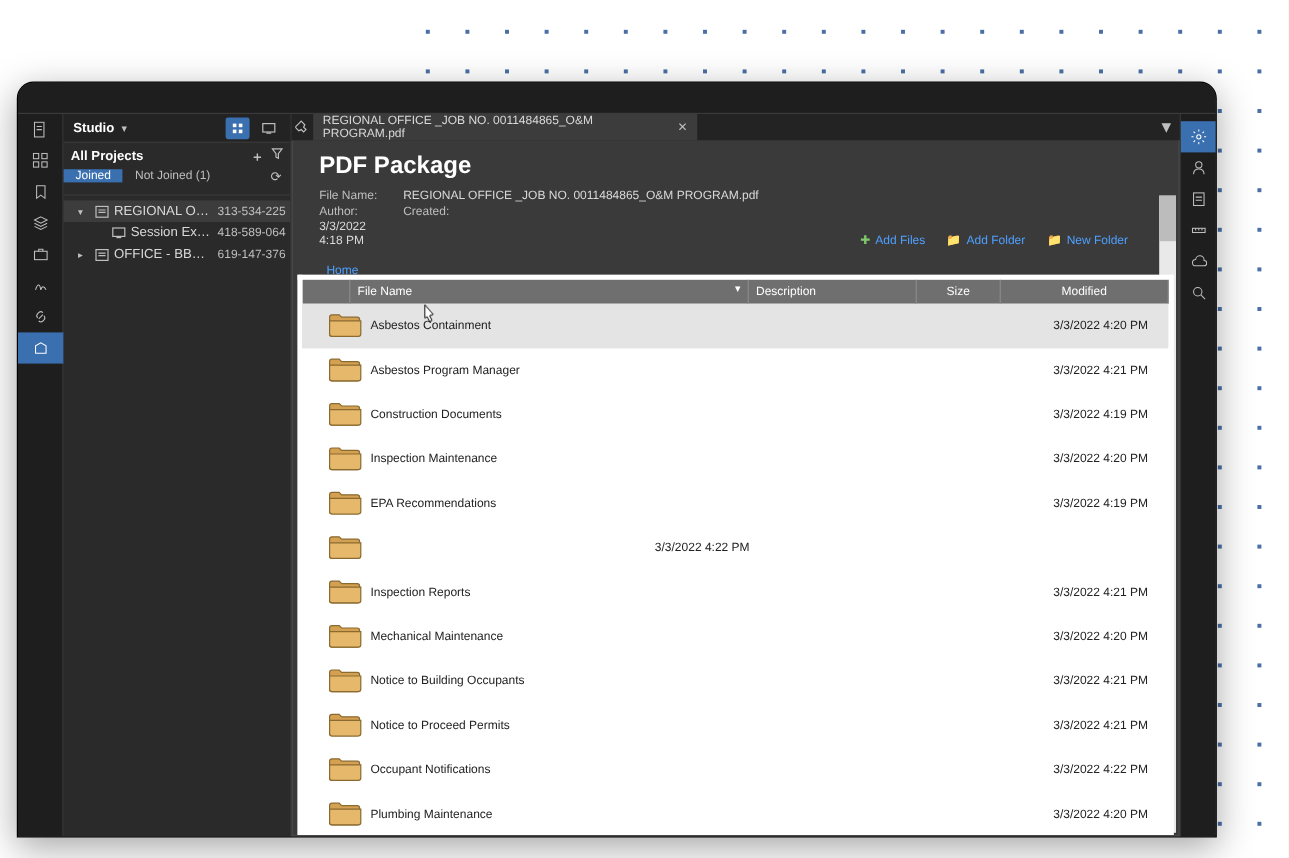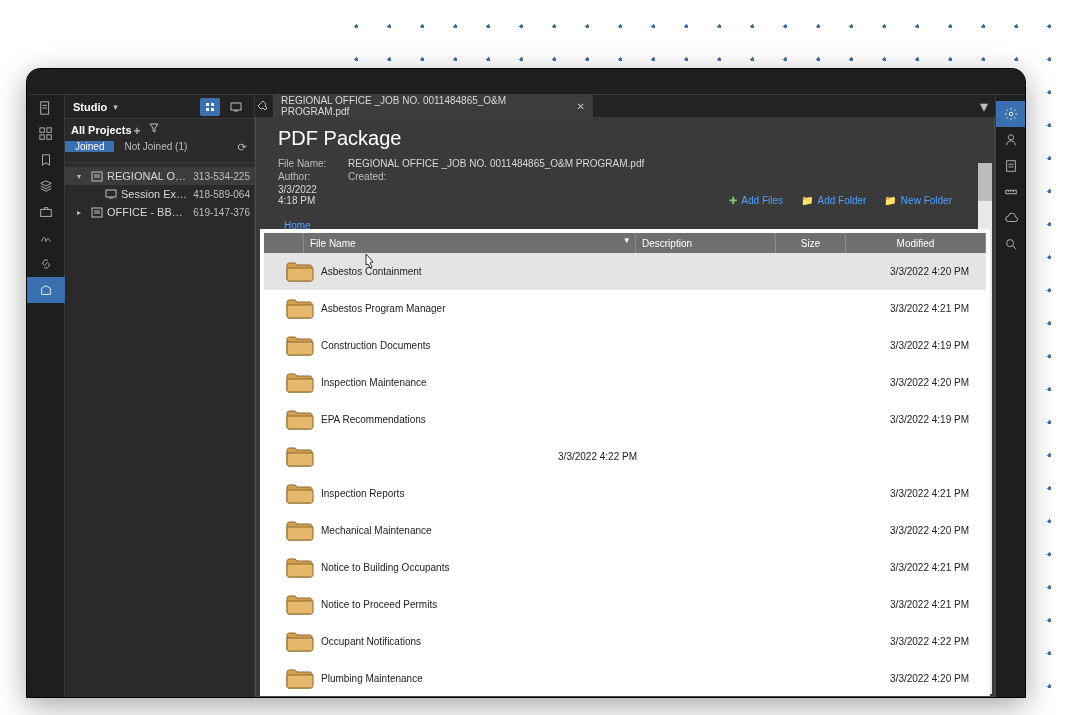--- a/index.html
+++ b/index.html
@@ -3,21 +3,21 @@
 <meta charset="utf-8">
 <style>
 *{box-sizing:border-box;margin:0;padding:0;font-family:Arial,Helvetica,sans-serif}
 html,body{background:#fff}
 .canvas{width:1074px;height:715px;position:relative}
 
 
 .dots{position:absolute;top:0;left:340px;right:0;bottom:0;background-image:radial-gradient(circle,#4a6fa5 2px,transparent 2px);background-size:33px 33px;background-position:0 10px}
 
 
-.window{position:absolute;top:68px;left:26px;width:1000px;height:630px;background:#404040;border-radius:14px 14px 0 0;overflow:hidden;box-shadow:0 8px 30px rgba(0,0,0,.35);border:1px solid #000}
+.window{position:absolute;top:68px;left:14px;width:1000px;height:630px;background:#404040;border-radius:14px 14px 0 0;overflow:hidden;box-shadow:0 8px 30px rgba(0,0,0,.35);border:1px solid #000}
 
 
 .leftrail{position:absolute;top:26px;left:0;width:38px;height:calc(100% - 26px);background:#1f1e1f;border-right:1px solid #3a3a3a}
 .rightrail{position:absolute;top:26px;right:0;width:30px;height:calc(100% - 26px);background:#1f1e1f;border-left:1px solid #3a3a3a;padding-top:6px}
 .rail-icon{width:38px;height:26px;display:flex;align-items:center;justify-content:center;color:#bfbfbf}
 .rail-icon.active{background:#3a6fb0;color:#fff}
 .rightrail .rail-icon{width:30px;height:26px}
 .rightrail .rail-icon.top{background:#3a6fb0;color:#fff}
 
 
@@ -26,21 +26,21 @@
 
 .mid{position:absolute;top:26px;left:38px;right:30px;bottom:0;display:flex}
 
 
 .panel{width:190px;flex:0 0 190px;background:#2b2a2b;border-right:1px solid #3a3a3a;color:#d9d9d9;font-size:11px;display:flex;flex-direction:column}
 .panel-head{height:24px;background:#242323;display:flex;align-items:center;padding:0 8px;gap:6px;border-bottom:1px solid #3a3a3a}
 .panel-head .title{font-weight:bold;color:#fff;flex:0 0 auto}
 .panel-head .chev{color:#bfbfbf;font-size:9px}
 .mini-btn{width:20px;height:18px;display:flex;align-items:center;justify-content:center;background:#3a6fb0;color:#fff;font-size:10px;border-radius:2px}
 .mini-btn.ghost{background:transparent;color:#bfbfbf}
-.panel-sub{height:22px;display:flex;align-items:center;justify-content:flex-start;padding:0 6px;color:#fff;font-weight:bold}
+.panel-sub{height:22px;display:flex;align-items:center;justify-content:space-between;padding:0 6px;color:#fff;font-weight:bold}
 .panel-sub .icons{display:flex;gap:6px;color:#bfbfbf}
 .tabs{height:22px;display:flex;align-items:flex-start;border-bottom:1px solid #3a3a3a}
 .tab{padding:0 10px;display:flex;align-items:center;color:#bfbfbf;font-size:10px}
 .tab.active{background:#3a6fb0;color:#fff}
 .tabs .refresh{margin-left:auto;width:24px;display:flex;align-items:center;justify-content:center;color:#bfbfbf}
 .tree{padding:4px 0}
 .tree-row{display:flex;align-items:center;height:18px;padding:0 4px;gap:4px;color:#d9d9d9;white-space:nowrap}
 .tree-row.selected{background:#3d3c3d}
 .tree-row .sp{display:inline-block}
 .tree-row .label{flex:1;overflow:hidden;text-overflow:ellipsis}
@@ -49,21 +49,21 @@
 
 .doc{flex:1;display:flex;flex-direction:column;background:#2f2e2f;position:relative}
 .doc-tab{height:22px;background:#242323;display:flex;align-items:center}
 .doc-tab .spacer-left{width:18px;display:flex;align-items:center;justify-content:center;color:#bfbfbf}
 .doc-tab .tabchip{height:22px;background:#3d3c3d;display:flex;align-items:center;padding:0 8px;gap:8px;color:#d9d9d9;font-size:10px;max-width:320px}
 .doc-tab .tabchip .x{color:#bfbfbf;cursor:pointer}
 .doc-tab .tabdrop{margin-left:auto;width:22px;display:flex;align-items:center;justify-content:center;color:#bfbfbf}
 
 .content{flex:1;position:relative;background:#3b3a3b;border:1px solid #4a4a4a;border-top:none;overflow:hidden}
 .content-inner{position:absolute;inset:0;padding:10px 22px 0 18px;overflow:hidden}
-.pkg-title{color:#fff;font-size:20px;font-weight:normal;margin:0 0 8px 4px}
+.pkg-title{color:#fff;font-size:20px;font-weight:bold;margin:0 0 8px 4px}
 .meta{display:grid;grid-template-columns:60px 1fr auto;row-gap:2px;column-gap:10px;font-size:10px;color:#d9d9d9;margin-left:4px}
 .meta .k{color:#bfbfbf}
 .actions{grid-column:3;grid-row:1/span 3;display:flex;align-items:flex-end;gap:18px;padding-right:20px}
 .action{display:flex;align-items:center;gap:4px;color:#4ea0ff;font-size:10px;cursor:pointer}
 .action .ficon{color:#d9a552}
 .action.plus .ficon{color:#7fc96b}
 
 .crumb{margin:14px 0 6px 10px;font-size:10px}
 .crumb a{color:#4ea0ff;text-decoration:none}
 

